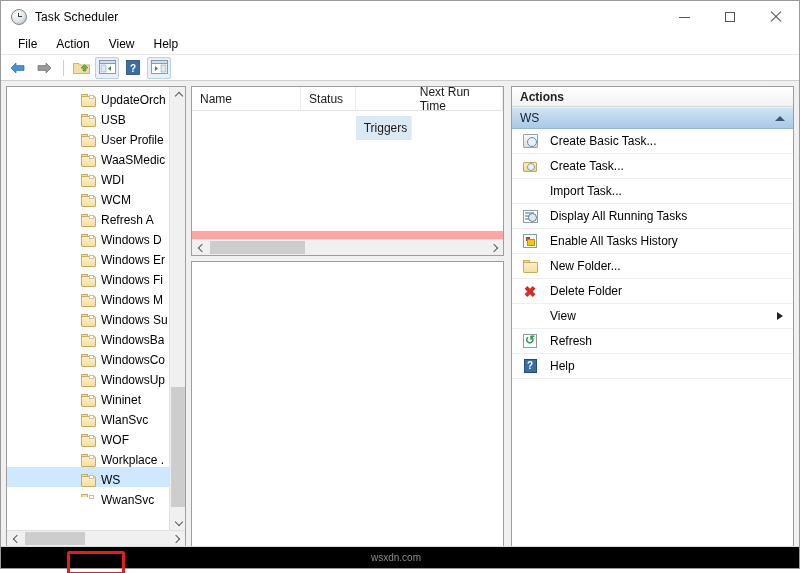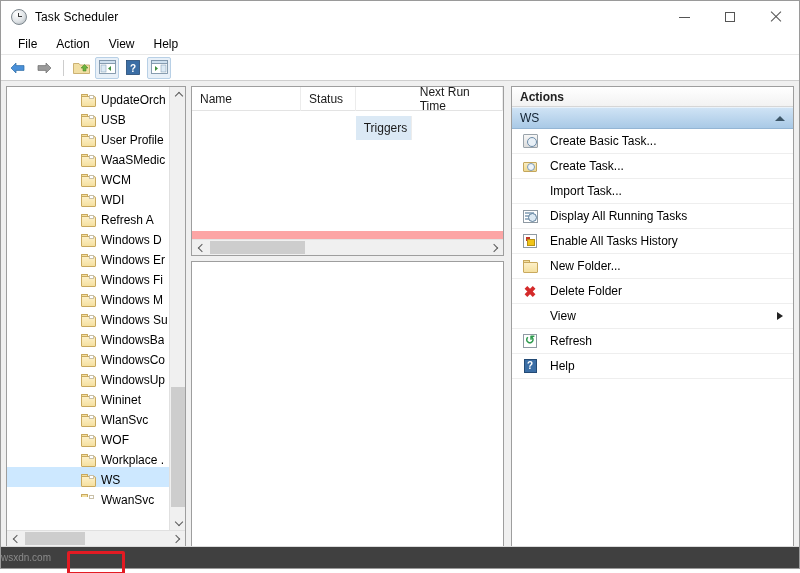--- a/index.html
+++ b/index.html
@@ -376,23 +376,23 @@
     background: #3b6ea5; border: 1px solid #234a75;
     color: #ffffff; font-size: 10px; font-weight: bold;
     display: flex; align-items: center; justify-content: center;
     line-height: 1;
   }
 
   
   .statusbar {
     position: absolute; left: 0; bottom: 0;
     width: 798px; height: 22px;
-    background: #404040;
+    background: #000000;
     border-top: 1px solid #dcdcdc;
-    display: flex; align-items: center; justify-content: flex-start;
+    display: flex; align-items: center; justify-content: center;
     padding-right: 8px;
   }
   .watermark {
     font-size: 10px; color: #8a8a8a;
   }
 </style>
 </head>
 <body>
 
 <div id="app">
@@ -515,29 +515,29 @@
               <span class="fsheet"></span>
             </span>
             <span class="tree-label">WaaSMedic</span>
           </div>
           <div class="tree-row indent1">
             <span class="folder-ico">
               <span class="ftab"></span>
               <span class="fbody"></span>
               <span class="fsheet"></span>
             </span>
+            <span class="tree-label">WDI</span>
+          </div>
+          <div class="tree-row indent1">
+            <span class="folder-ico">
+              <span class="ftab"></span>
+              <span class="fbody"></span>
+              <span class="fsheet"></span>
+            </span>
             <span class="tree-label">WCM</span>
-          </div>
-          <div class="tree-row indent1">
-            <span class="folder-ico">
-              <span class="ftab"></span>
-              <span class="fbody"></span>
-              <span class="fsheet"></span>
-            </span>
-            <span class="tree-label">WDI</span>
           </div>
           <div class="tree-row indent1">
             <span class="folder-ico">
               <span class="ftab"></span>
               <span class="fbody"></span>
               <span class="fsheet"></span>
             </span>
             <span class="tree-label">Refresh A</span>
           </div>
           <div class="tree-row indent1">

